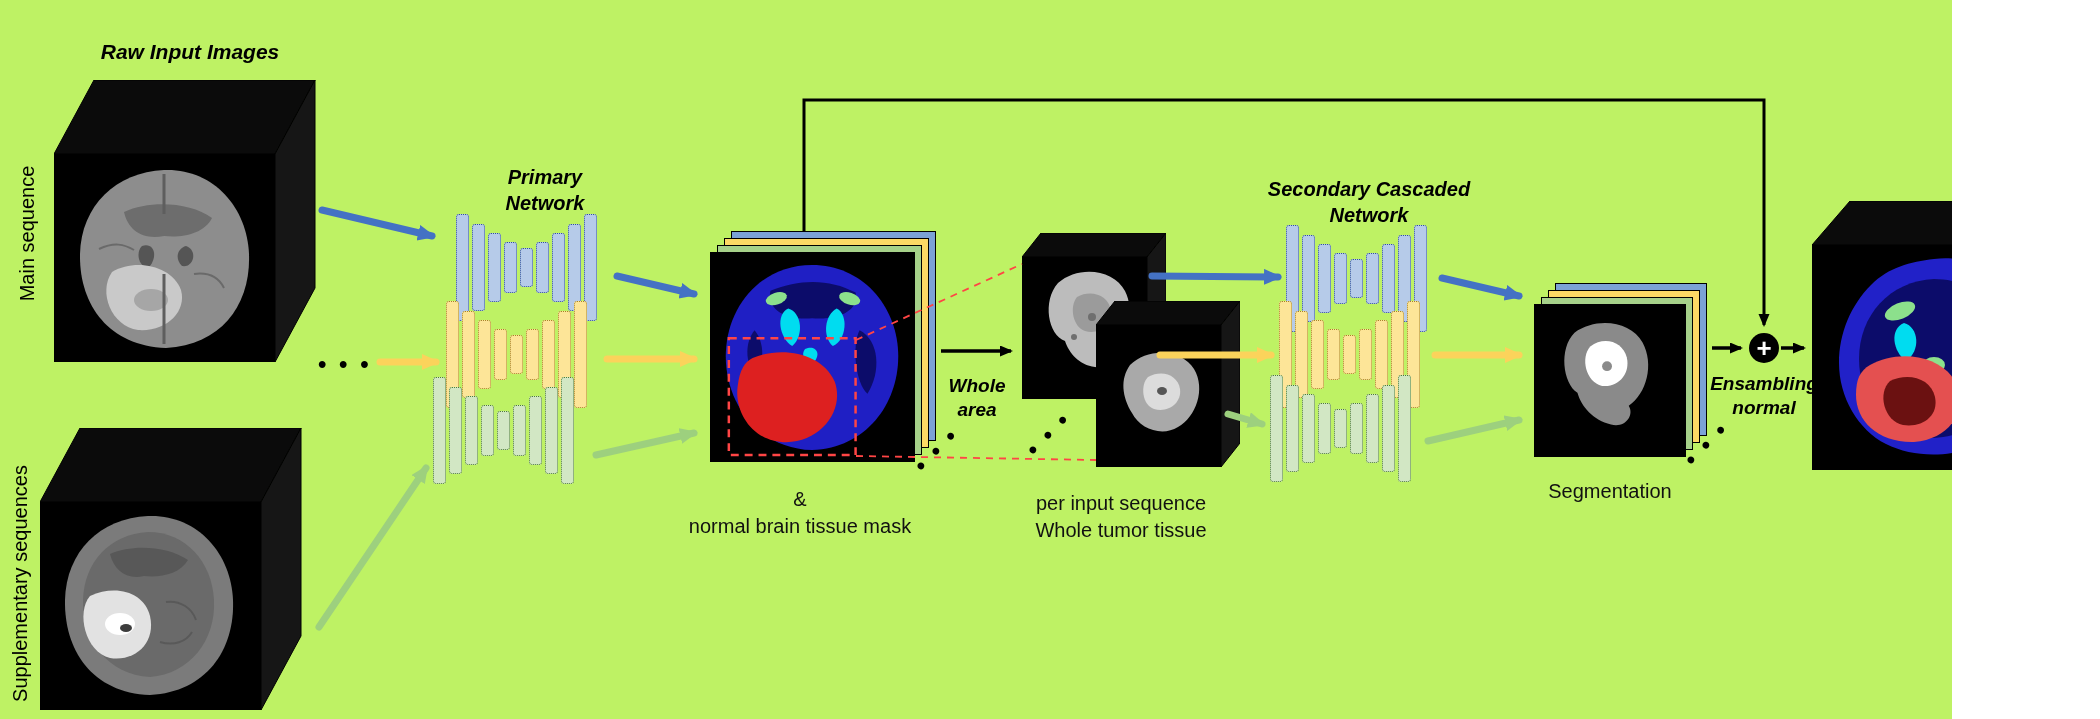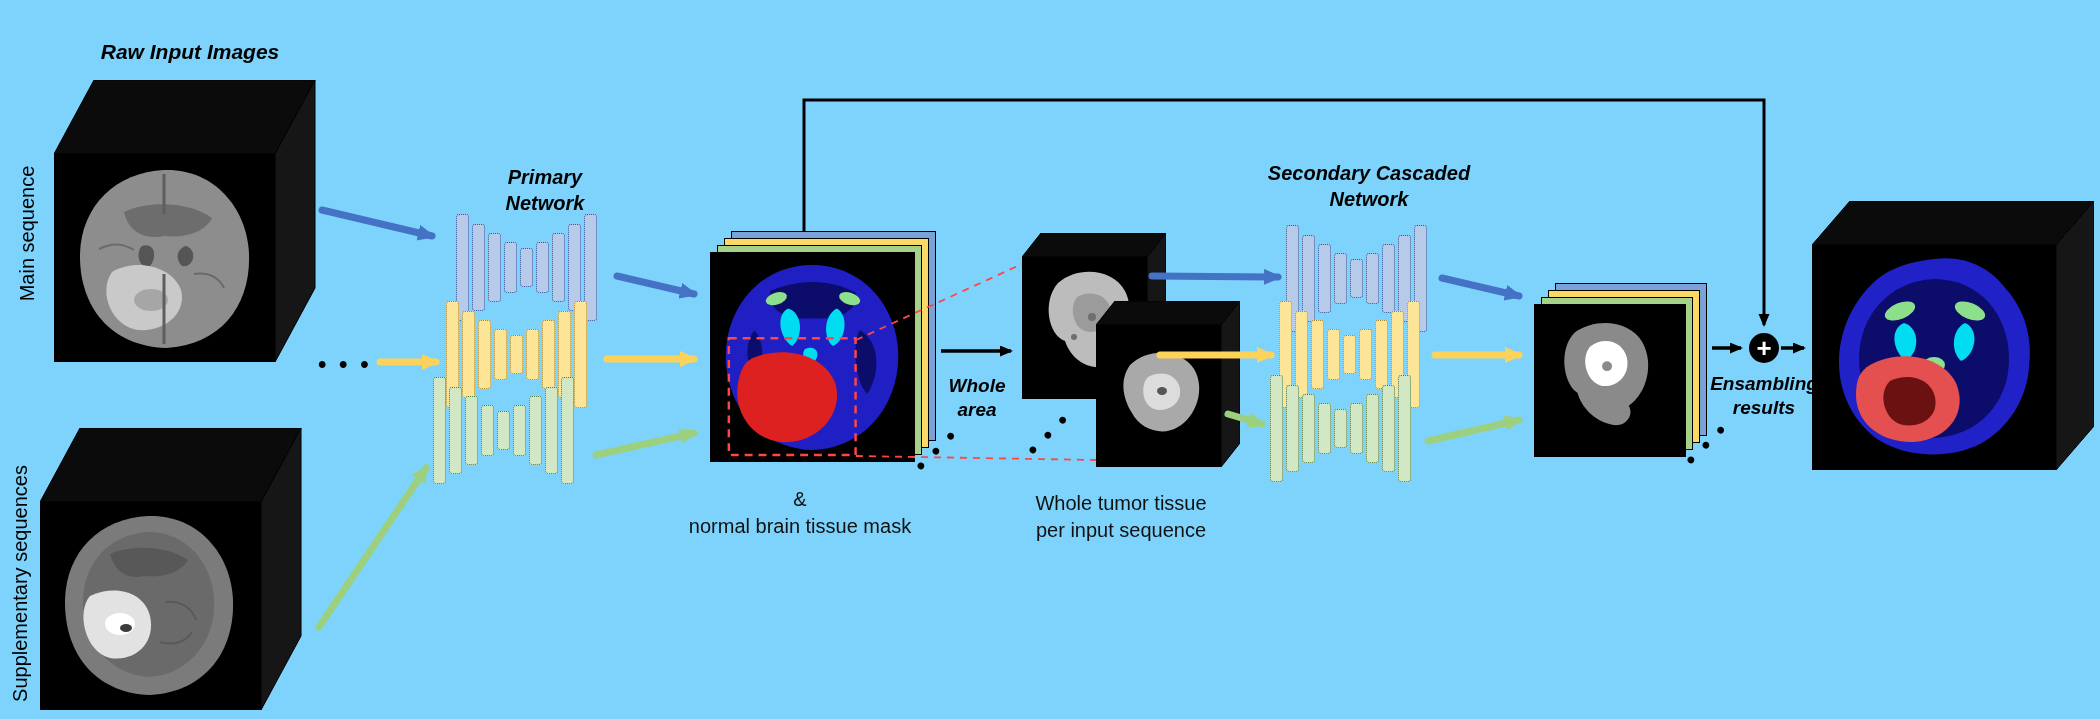--- a/index.html
+++ b/index.html
@@ -1,18 +1,18 @@
 <!DOCTYPE html>
 <html><head>
 <meta charset="utf-8">
 <style>
   *{box-sizing:border-box;margin:0;padding:0}
   html,body{background:#fff}
   body{font-family:"Liberation Sans",sans-serif;color:#000}
-  .canvas{position:relative;width:2100px;height:719px;background:#7dd3fc;overflow:hidden}
+  .canvas{position:relative;width:1952px;height:719px;background:#bef264;overflow:hidden}
   .lbl{position:absolute}
   .figtitle{font-weight:bold;font-style:italic;font-size:21px;text-align:center}
   .netlbl{font-weight:bold;font-style:italic;font-size:20px;line-height:26px;text-align:center}
   .caption{font-size:20px;line-height:27px;text-align:center;color:#111}
   .caption span{display:block}
   .smallcap{font-weight:bold;font-style:italic;font-size:19px;line-height:24px;text-align:center}
   .vlabel{position:absolute;text-align:center;font-size:20px;transform:rotate(-90deg)}
   .dots{position:absolute;font-weight:bold;font-size:24px;letter-spacing:3px;color:#000;white-space:nowrap}
   .dots.diag{transform:rotate(-45deg)}
   .cube{position:absolute}
@@ -32,21 +32,21 @@
   <div class="lbl figtitle" style="left:80px;top:40px;width:220px">Raw Input Images</div>
 
   <div class="vlabel" style="left:-53px;top:222px;width:160px">Main sequence</div>
   <div class="vlabel" style="left:-110px;top:572px;width:260px">Supplementary sequences</div>
 
   <div class="lbl netlbl" style="left:425px;top:164px;width:240px">
     <span style="display:block">Primary</span>
     <span style="display:block">Network</span>
   </div>
 
-  <div class="lbl netlbl" style="left:1219px;top:160px;width:300px">
+  <div class="lbl netlbl" style="left:1219px;top:176px;width:300px">
     <span style="display:block">Secondary Cascaded</span>
     <span style="display:block">Network</span>
   </div>
 
   <svg class="cube" style="left:54px;top:80px" width="262" height="282" viewBox="0 0 262 282">
     <polygon points="0,74 221,74 261,0 40,0" fill="#0b0b0b" stroke="#000"></polygon>
     <polygon points="221,74 261,0 261,208 221,282" fill="#161616" stroke="#000"></polygon>
     <g transform="translate(0,74)">
       <rect width="221" height="208" fill="#000"></rect>
       <path d="M110 16 C158 14 193 52 195 100 C197 150 168 191 112 194 C54 192 25 150 26 100 C27 52 62 18 110 16 Z" fill="#8d8d8d"></path>
@@ -163,22 +163,22 @@
     <g transform="translate(0,24)">
       <rect width="125" height="142" fill="#000"></rect>
       <path d="M34 40 C52 22 86 24 98 44 C110 64 100 92 82 102 C66 112 44 104 36 88 C26 72 24 54 34 40 Z" fill="#a9a9a9"></path>
       <path d="M52 52 C66 44 82 50 84 64 C86 78 72 88 58 84 C46 80 44 60 52 52 Z" fill="#dcdcdc"></path>
       <ellipse cx="66" cy="66" rx="5" ry="4" fill="#555555"></ellipse>
     </g>
   </svg>
   <div class="dots diag" style="left:1022px;top:420px">• • •</div>
 
   <div class="lbl caption" style="left:951px;top:490px;width:340px">
+    <span>per input sequence</span>
     <span>Whole tumor tissue</span>
-    <span>per input sequence</span>
   </div>
 
   <div class="unet" style="left:1286px;top:225px;height:107px">
       <div class="bar" style="height: 100%; background: rgb(182, 203, 233); border-color: rgb(51, 83, 155);"></div>
       <div class="bar" style="height: 82%; background: rgb(182, 203, 233); border-color: rgb(51, 83, 155);"></div>
       <div class="bar" style="height: 64%; background: rgb(182, 203, 233); border-color: rgb(51, 83, 155);"></div>
       <div class="bar" style="height: 48%; background: rgb(182, 203, 233); border-color: rgb(51, 83, 155);"></div>
       <div class="bar" style="height: 36%; background: rgb(182, 203, 233); border-color: rgb(51, 83, 155);"></div>
       <div class="bar" style="height: 48%; background: rgb(182, 203, 233); border-color: rgb(51, 83, 155);"></div>
       <div class="bar" style="height: 64%; background: rgb(182, 203, 233); border-color: rgb(51, 83, 155);"></div>
@@ -217,25 +217,26 @@
         <rect width="152" height="153" fill="#000"></rect>
         <path d="M40 28 C62 12 97 16 109 38 C121 60 113 90 95 102 C101 112 91 125 77 121 C59 117 47 103 43 89 C28 79 24 44 40 28 Z" fill="#8a8a8a"></path>
         <path d="M56 42 C70 31 89 37 93 53 C97 70 84 84 68 82 C51 78 46 53 56 42 Z" fill="#ffffff"></path>
         <circle cx="73" cy="62" r="5" fill="#8a8a8a"></circle>
       </svg>
     </div>
   </div>
   <div class="dots diag" style="left:1680px;top:430px">• • •</div>
 
   <div class="lbl caption" style="left:1460px;top:478px;width:300px">
+    <span>Segmentation</span>
   </div>
 
   <div class="lbl smallcap" style="left:1664px;top:372px;width:200px">
     <span style="display:block">Ensambling</span>
-    <span style="display:block">results</span>
+    <span style="display:block">normal</span>
   </div>
 
   <svg class="cube" style="left:1812px;top:201px" width="282" height="269" viewBox="0 0 282 269">
     <polygon points="0,44 244,44 282,0 38,0" fill="#0b0b0b" stroke="#000"></polygon>
     <polygon points="244,44 282,0 282,225 244,269" fill="#161616" stroke="#000"></polygon>
     <g transform="translate(0,44)">
       <rect width="244" height="225" fill="#000"></rect>
       <path d="M122 14 C152 10 178 22 194 44 C212 64 221 92 217 122 C215 154 196 184 168 199 C140 213 102 213 74 199 C46 185 27 152 27 118 C27 88 39 60 59 40 C77 22 98 17 122 14 Z" fill="#2121c8"></path>
       <path d="M122 34 C168 34 197 70 197 114 C197 158 166 191 122 193 C76 191 47 156 47 114 C47 70 78 36 122 34 Z" fill="#0c0c6a"></path>
       <ellipse cx="88" cy="66" rx="16" ry="8" fill="#8ce08c" transform="rotate(-22 88 66)"></ellipse>

